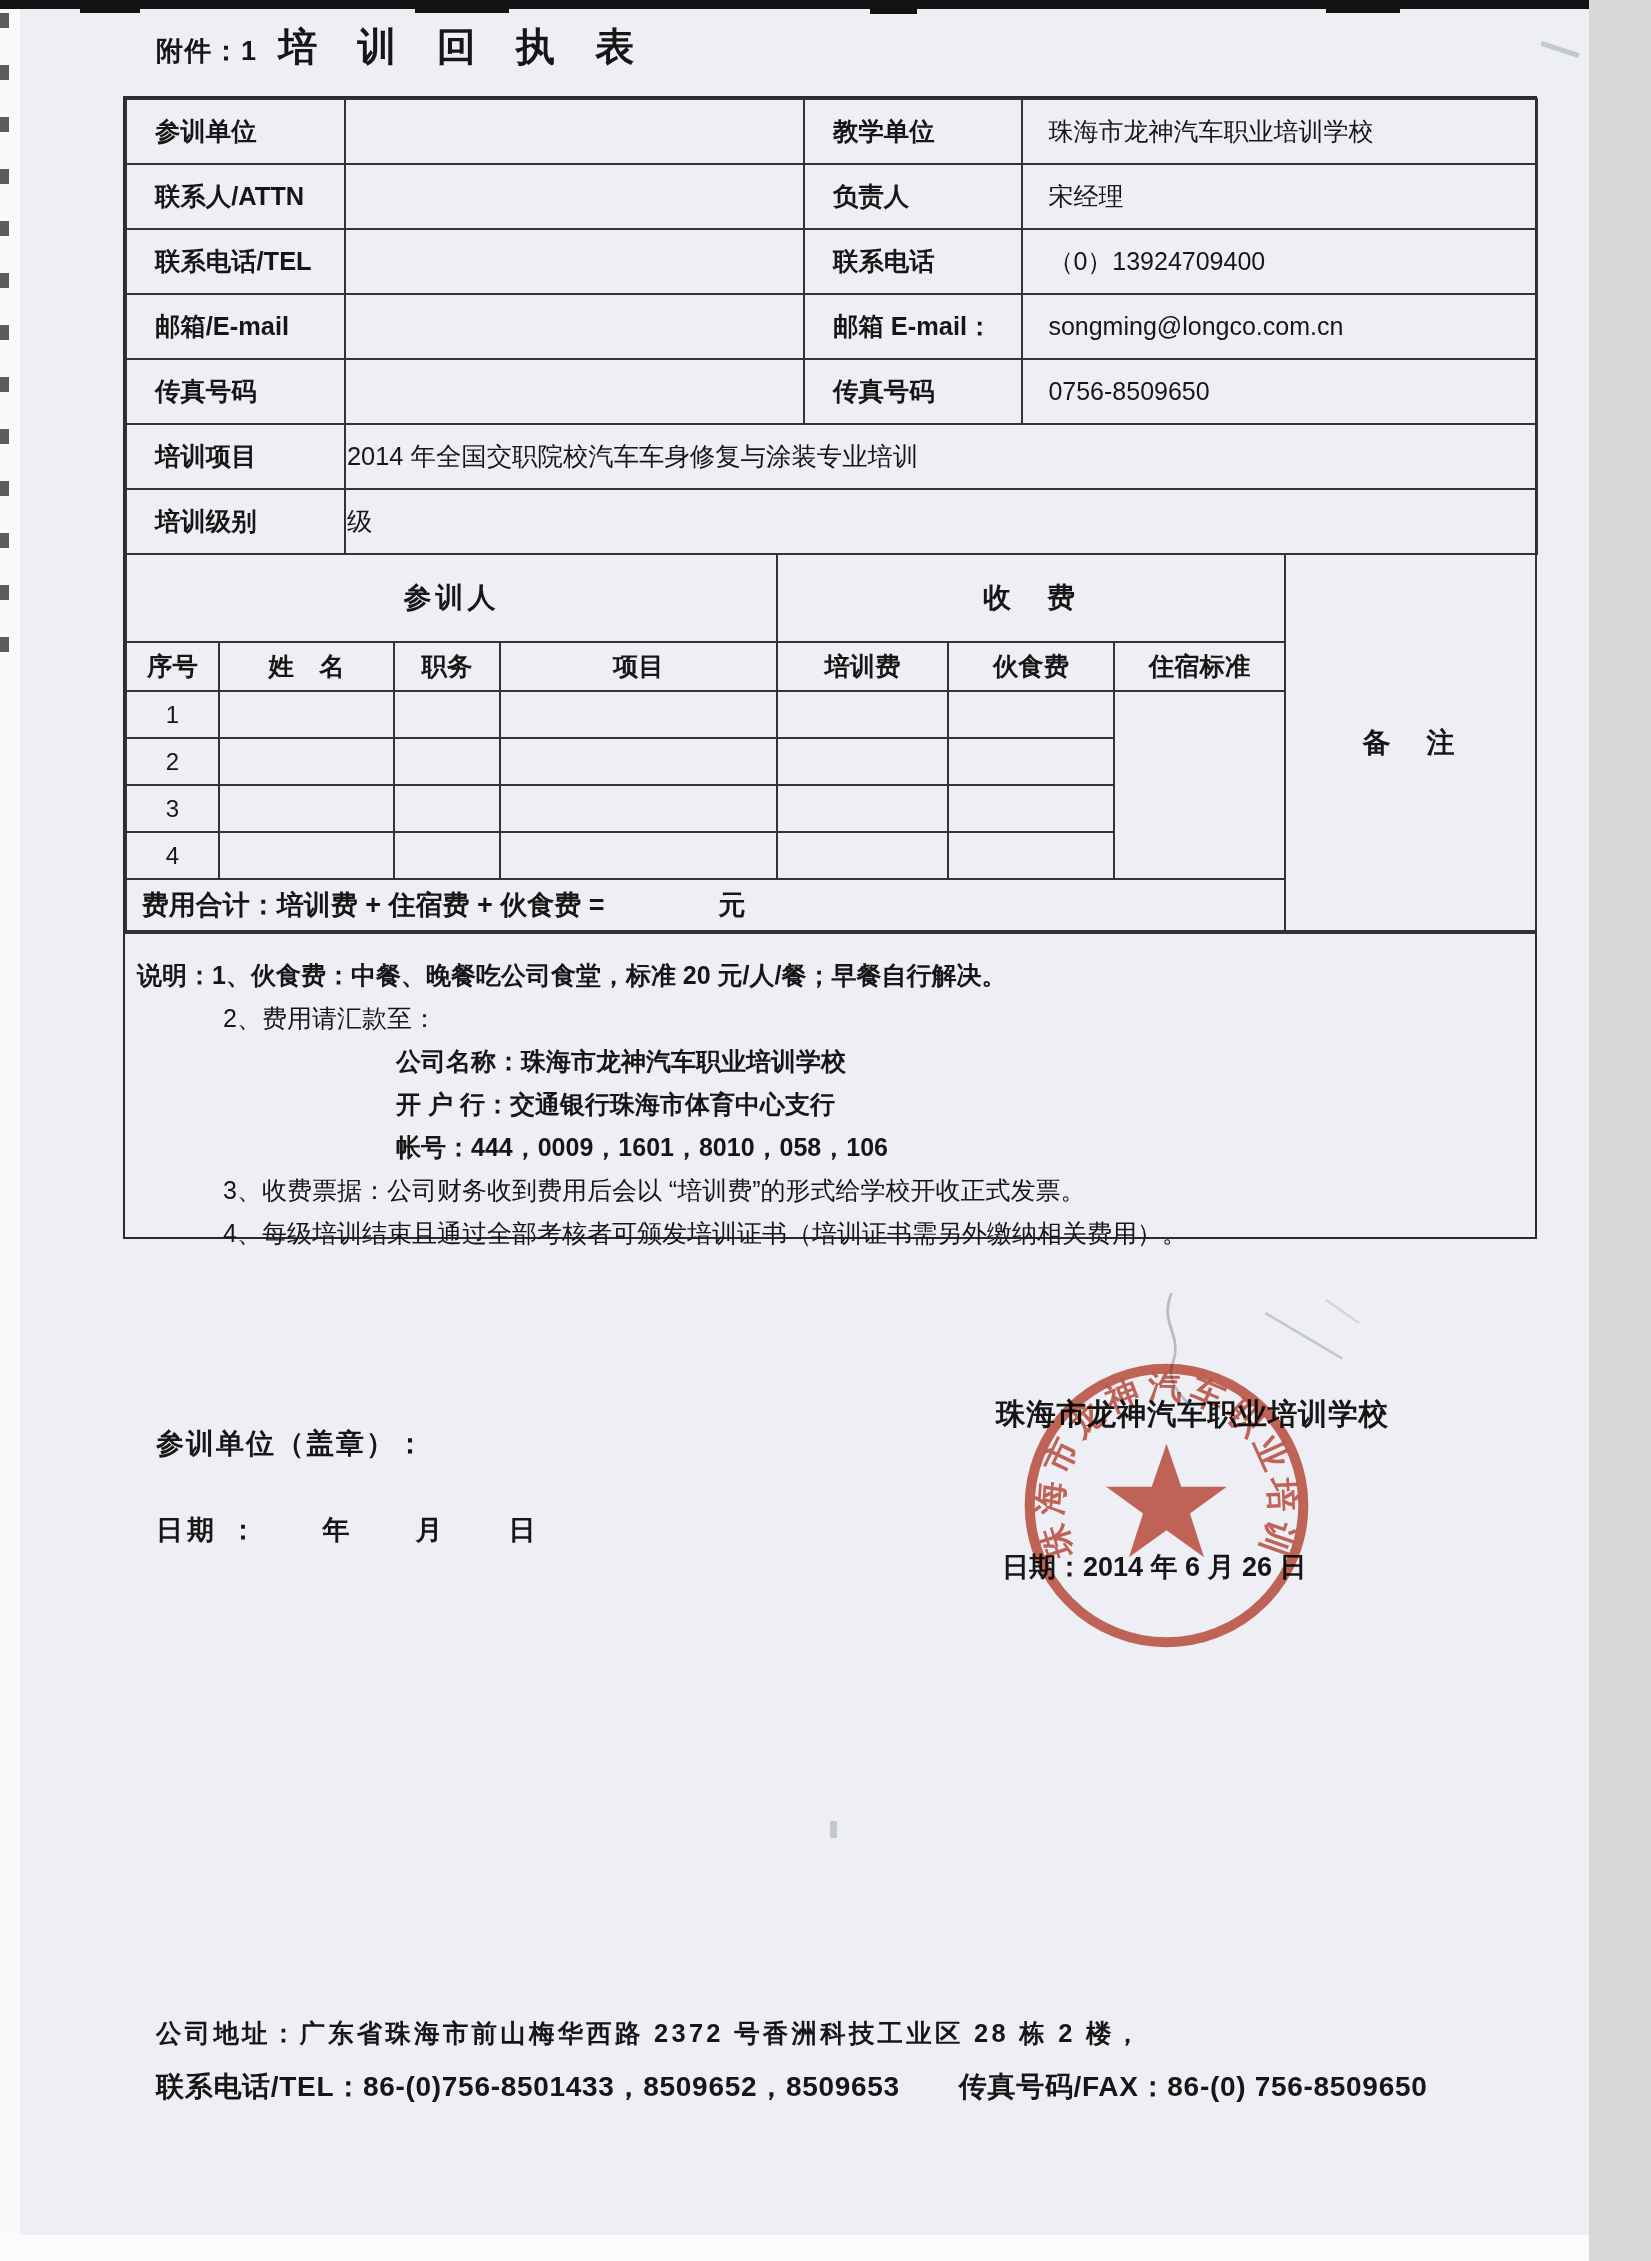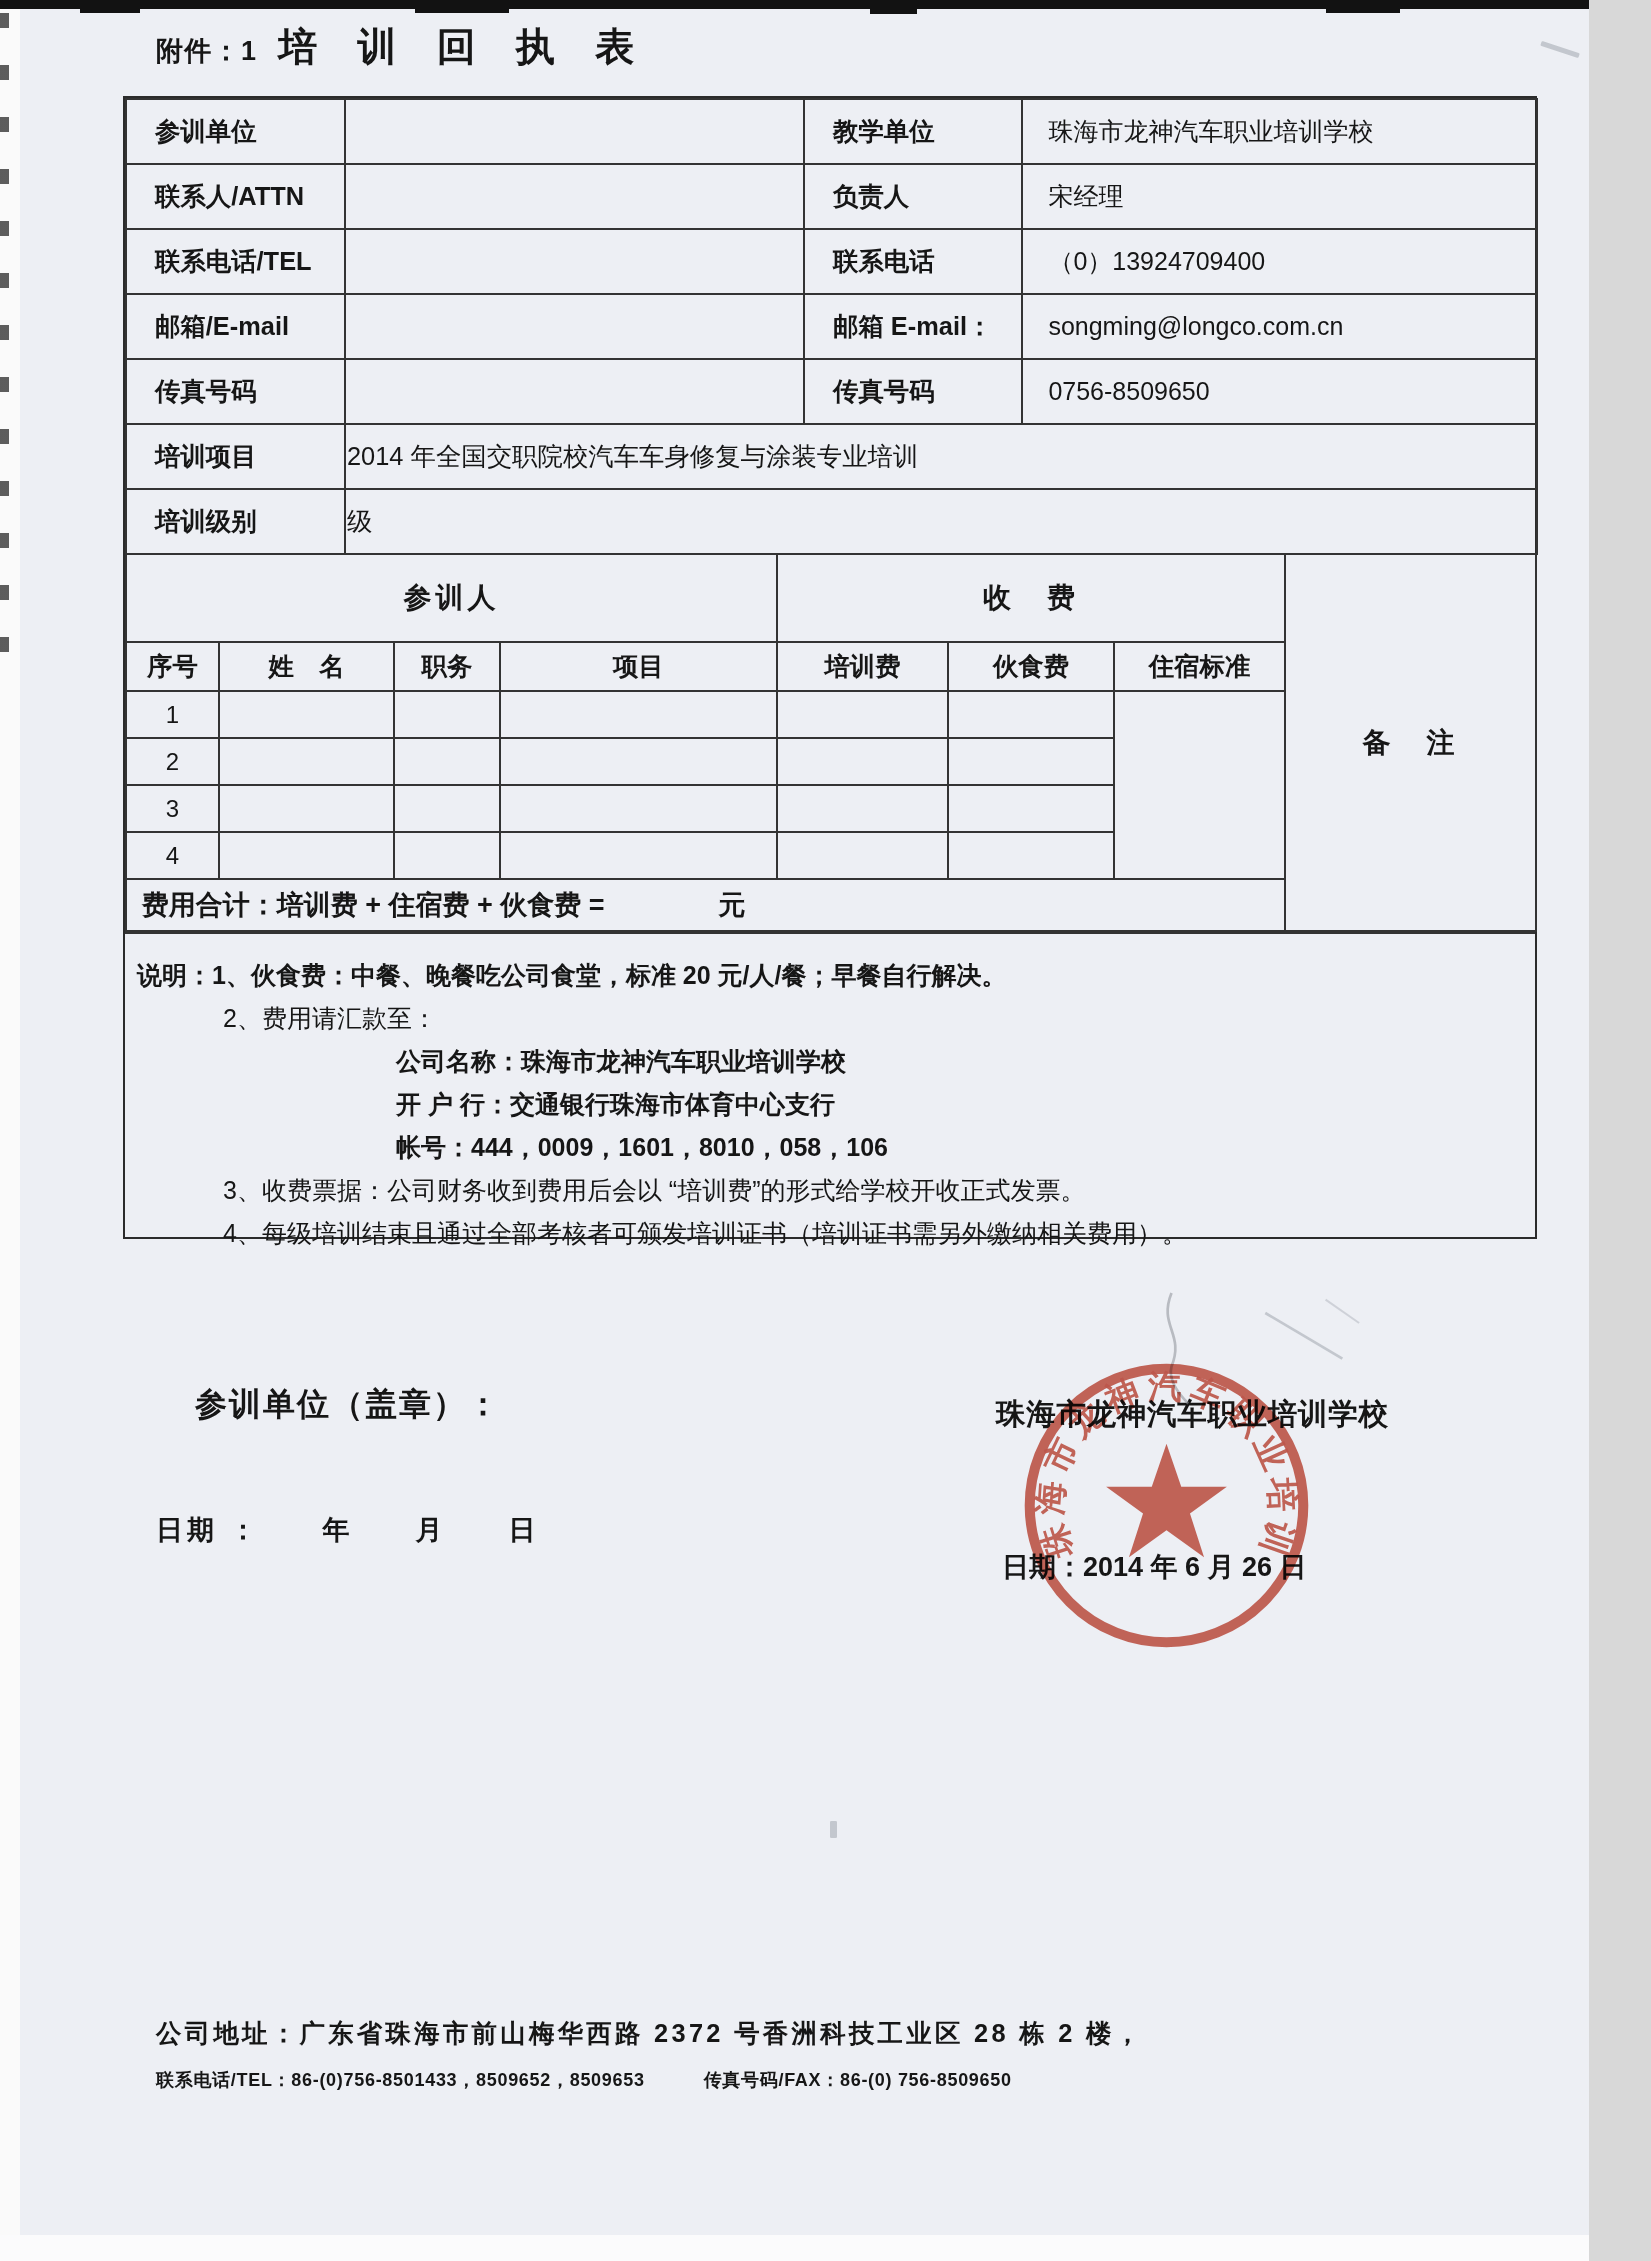--- a/index.html
+++ b/index.html
@@ -38,32 +38,32 @@
 
   
   .notes{height:303px;font-size:25px;}
   .nline{height:43px;line-height:43px;white-space:nowrap;}
   .n1{margin-top:20px;padding-left:12px;font-weight:bold;}
   .nind{margin-left:98px;}
   .nind2{margin-left:271px;font-weight:bold;}
 
   
   .sig{position:absolute;font-weight:bold;white-space:nowrap;}
-  .sig-left{left:156px;top:1383px;font-size:32px;letter-spacing:2px;margin-left:39px;}
+  .sig-left{left:156px;top:1425px;font-size:28px;letter-spacing:2px;}
   .sig-right{left:996px;top:1395px;font-size:29.5px;letter-spacing:0.7px;}
   .date-left{left:156px;top:1512px;font-size:27px;letter-spacing:4px;}
   .date-right{left:1002px;top:1549px;font-size:27px;}
 
   
   .stamp{position:absolute;left:1019px;top:1358px;width:295px;height:295px;mix-blend-mode:multiply;opacity:.9;}
   .scribble{position:absolute;left:1071px;top:1286px;width:335px;height:121px;}
 
   
   .footer1{position:absolute;left:156px;top:2017px;font-size:25.4px;font-weight:bold;letter-spacing:3.3px;white-space:nowrap;}
-  .footer2{position:absolute;left:156px;top:2068px;font-size:18px;font-weight:bold;letter-spacing:0.7px;white-space:nowrap;}
+  .footer2{position:absolute;left:156px;top:2068px;font-size:28px;font-weight:bold;letter-spacing:0.7px;white-space:nowrap;}
   .fax-part{margin-left:59px;}
 </style>
 </head>
 <body>
 
 <div id="page">
 
   <div class="scan-left"></div>
   <div class="scan-left-dashes"></div>
   <div class="scan-bottom"></div>

